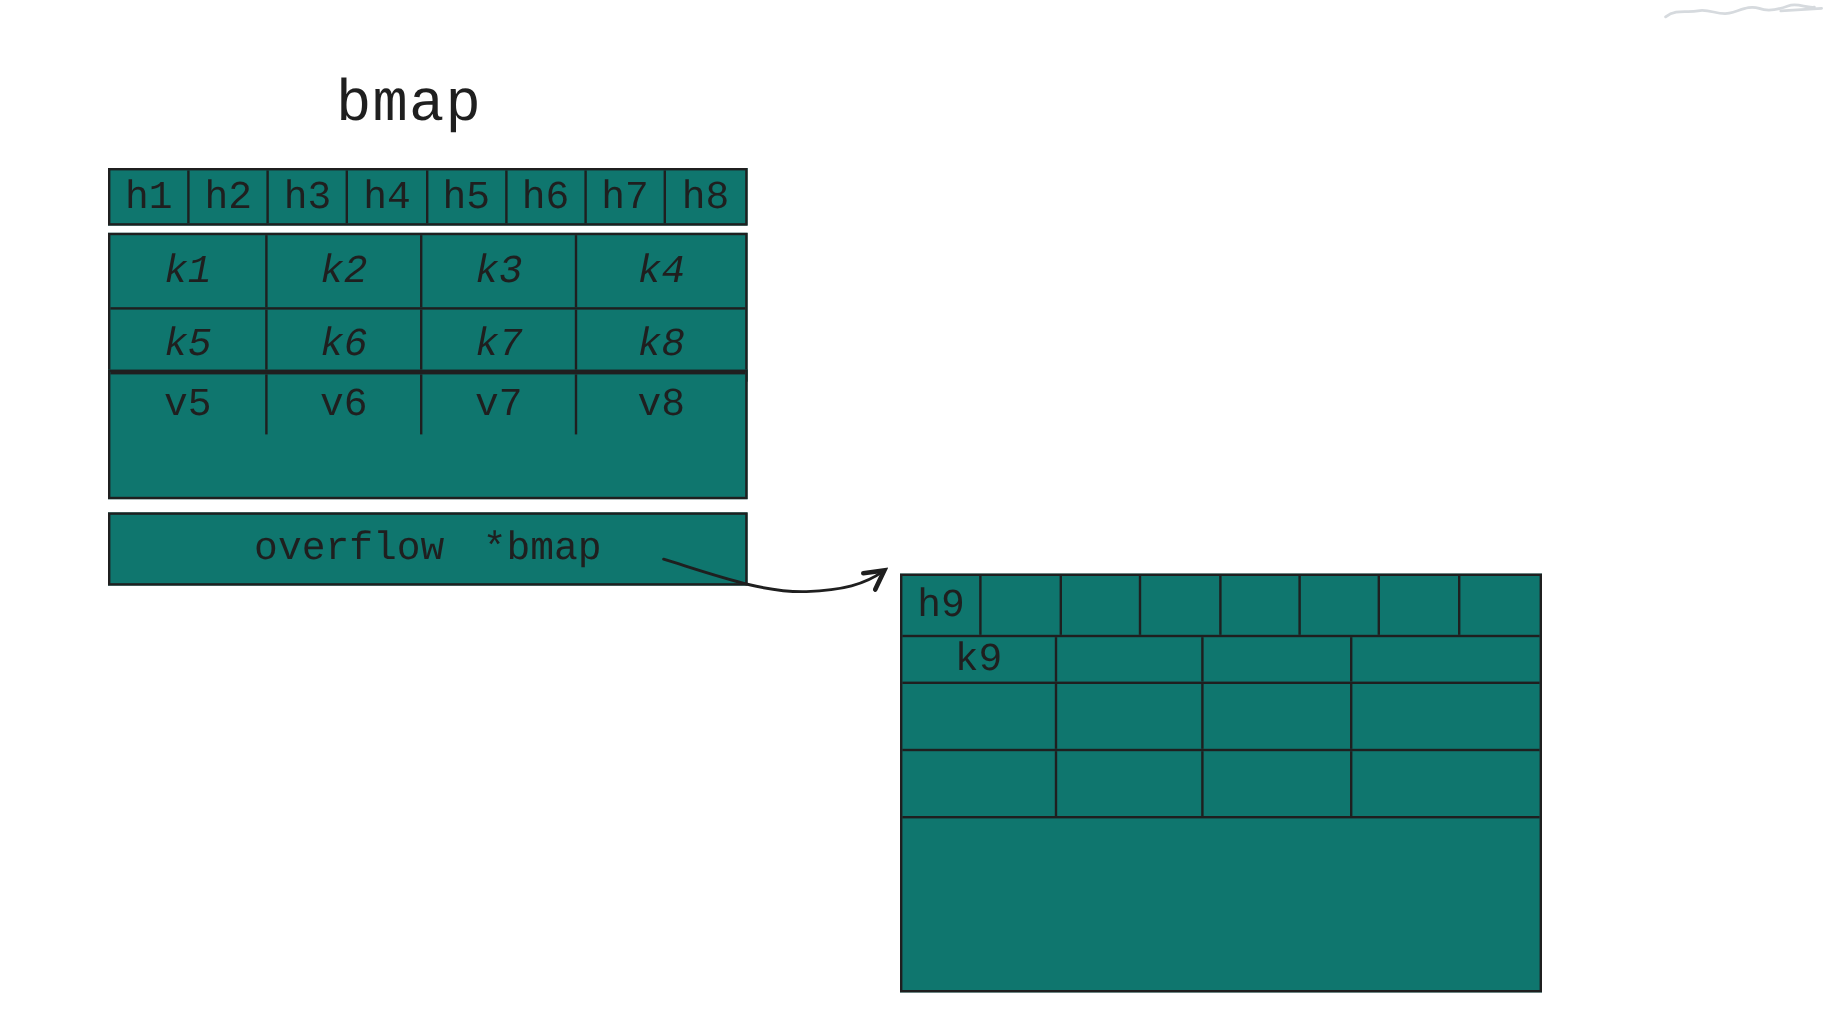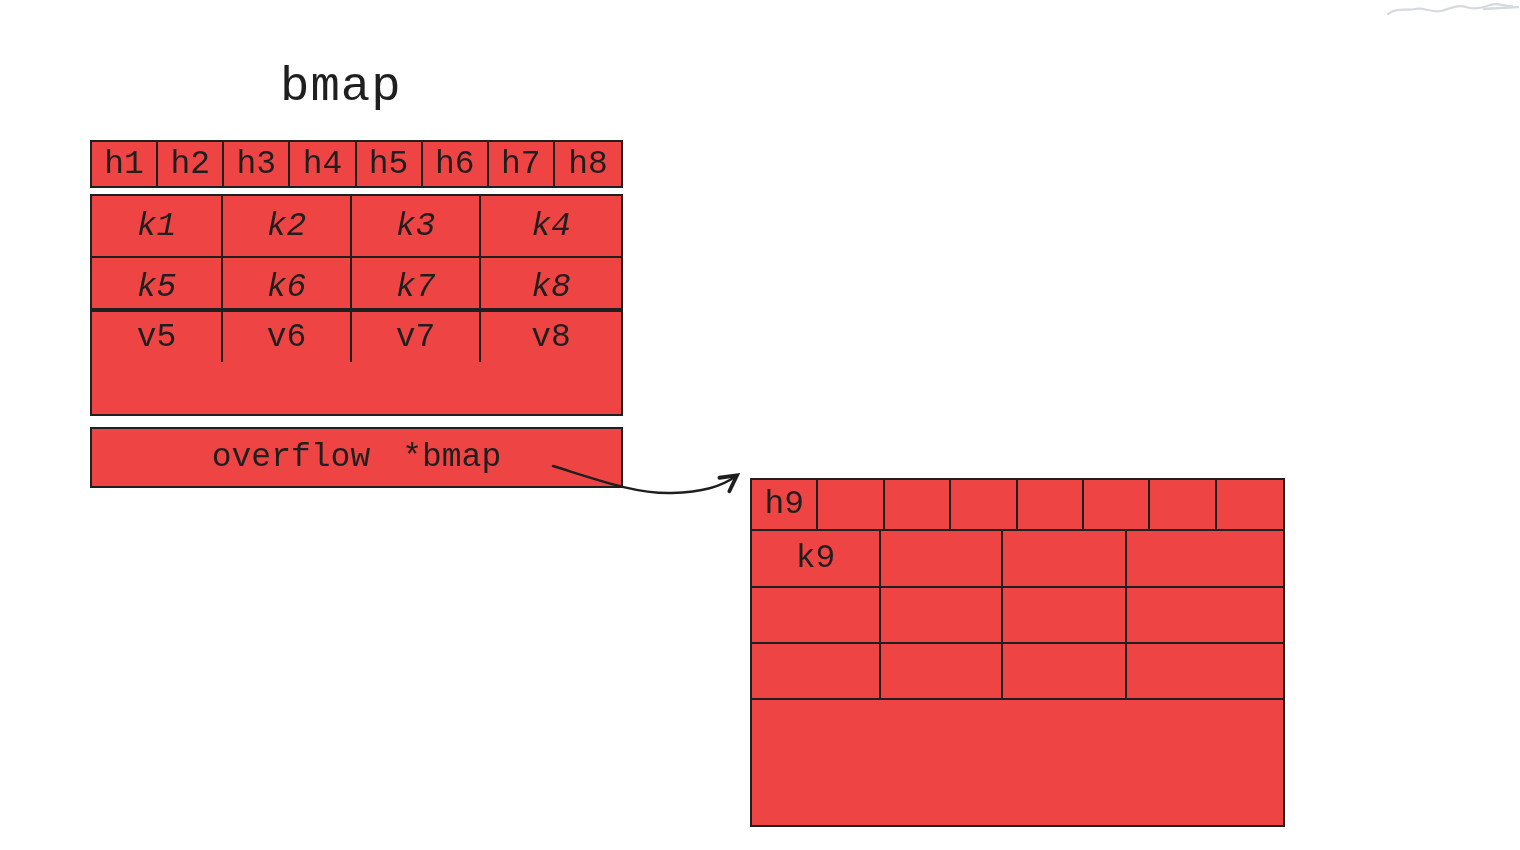--- a/index.html
+++ b/index.html
@@ -18,21 +18,21 @@
     left: 280px;
     top: 63px;
     font-size: 49px;
     line-height: 1;
     letter-spacing: 1px;
     white-space: nowrap;
   }
   .box {
     position: absolute;
     border: 2px solid var(--ink);
-    background: #ef4444;
+    background: #0f766e;
     box-sizing: border-box;
   }
   .bucket {
     position: absolute;
   }
   .row8 {
     display: grid;
     grid-template-columns: repeat(8, 1fr);
     height: 100%;
     box-sizing: border-box;
@@ -61,21 +61,21 @@
     justify-content: center;
     gap: 32px;
     height: 100%;
     font-size: 33px;
     white-space: nowrap;
   }
   
   .b2 { display: flex; flex-direction: column; }
   .b2 .row8 { height: 49px; flex: 0 0 auto; }
   .b2 .row4 { flex: 0 0 auto; }
-  .b2 .h57 { height: 57px; }
+  .b2 .h57 { height: 39px; }
   .b2 .h56 { height: 56px; }
   .b2 .h54 { height: 54px; }
   .b2 .fill { flex: 1 1 auto; height: auto; }
   svg.overlay {
     position: absolute;
     left: 0; top: 0;
     width: 1520px; height: 850px;
     pointer-events: none;
   }
 </style>

